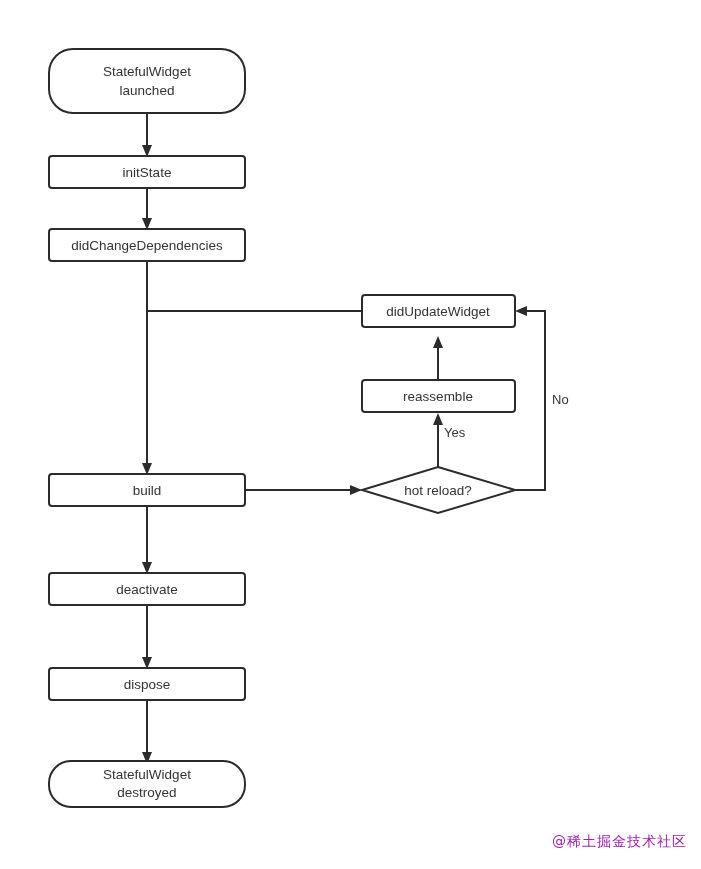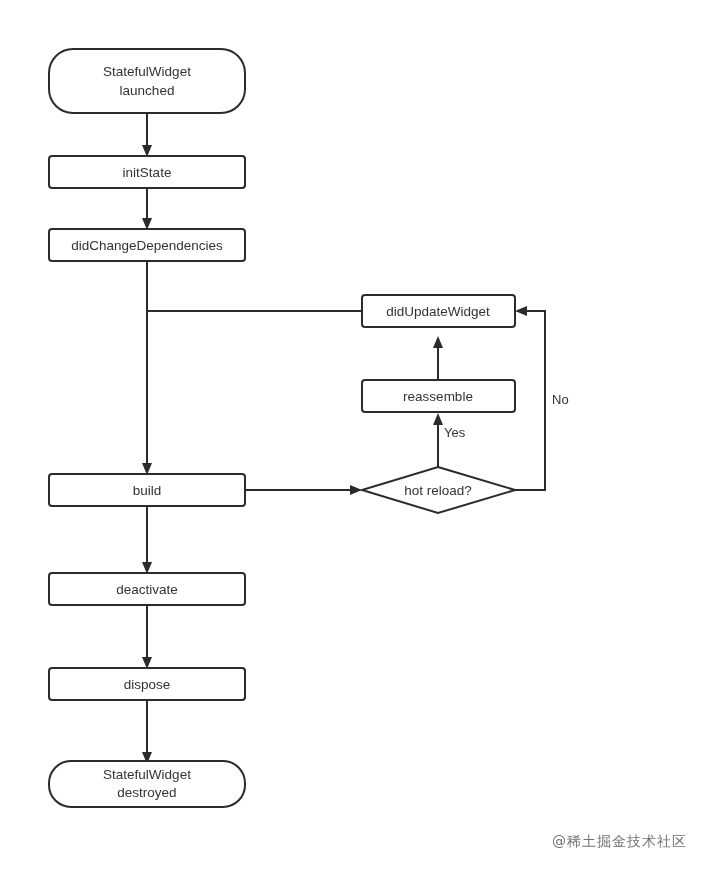--- a/index.html
+++ b/index.html
@@ -51,21 +51,21 @@
   .edge-label {
     fill: #333333;
     font-family: "Liberation Sans", sans-serif;
     font-size: 13px;
     dominant-baseline: middle;
   }
   .watermark {
     position: absolute;
     right: 14px;
     bottom: 18px;
-    color: #737373;
+    color: #a21caf;
     font-family: "DejaVu Sans", sans-serif;
     font-size: 14px;
     letter-spacing: 1px;
     white-space: nowrap;
     user-select: none;
   }
 </style>
 </head>
 <body>
 

